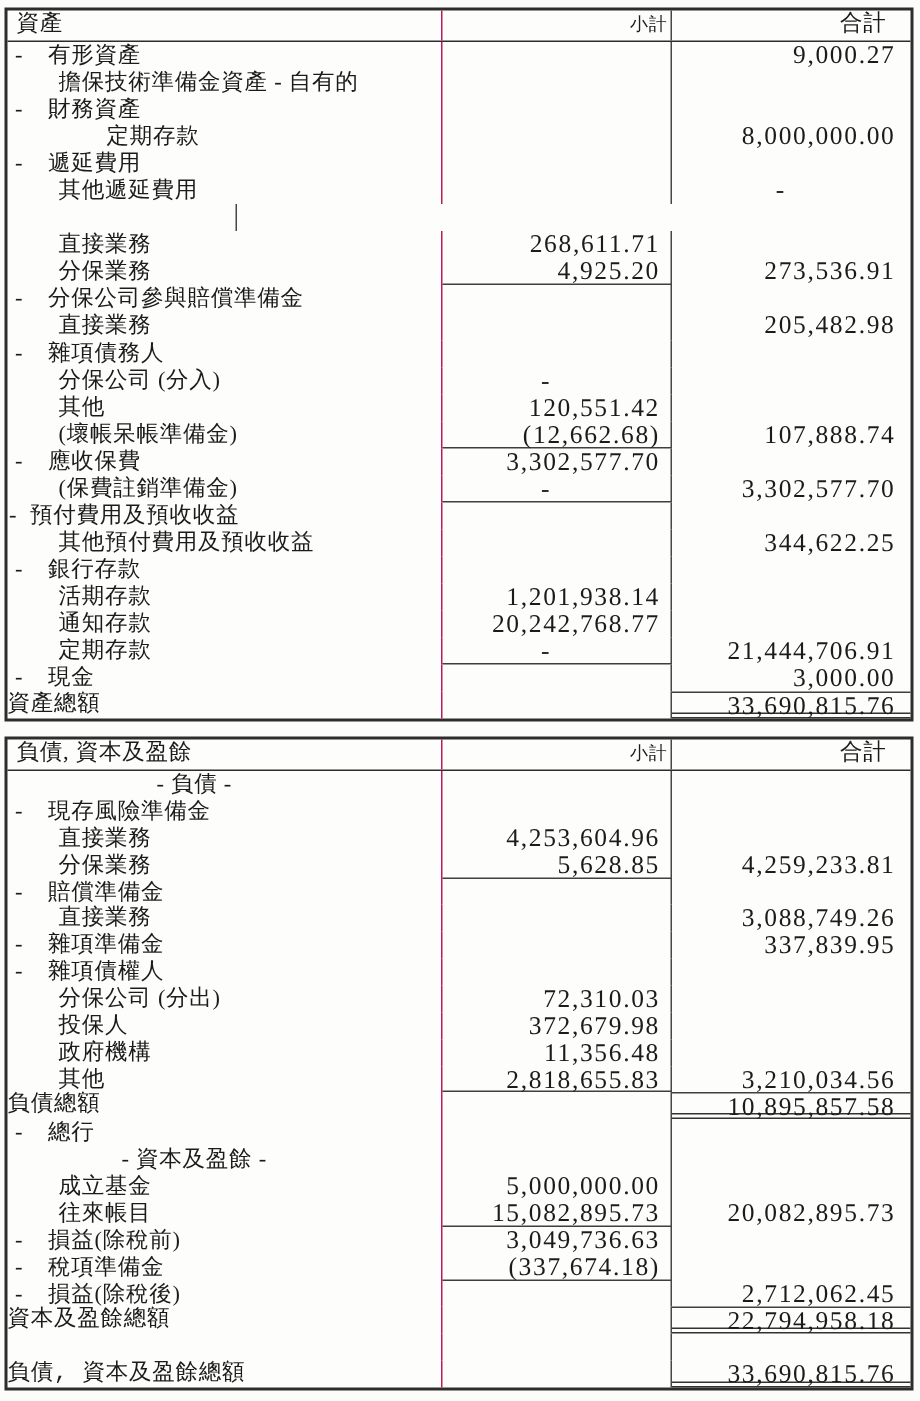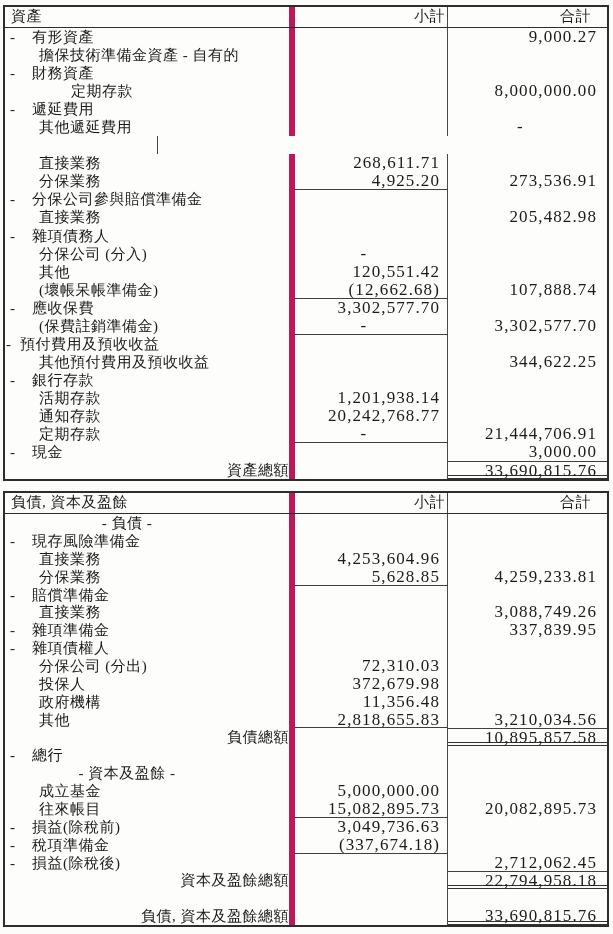--- a/index.html
+++ b/index.html
@@ -39,49 +39,49 @@
     border-bottom: 1.5px solid #2d2d2d;
   }
   .c1, .c2, .c3 {
     box-sizing: border-box;
     line-height: 18px;
     white-space: nowrap;
     overflow: visible;
   }
   .c1 {
     width: 290px;
-    border-right: 6px solid #be185d;
+    border-right: 1px solid #be185d;
     font-size: 15px;
     letter-spacing: 0.5px;
   }
   .c2 {
     width: 153px;
     border-right: 1px solid #474747;
     text-align: right;
     padding-right: 7px;
   }
   .c3 {
     flex: 1;
     text-align: right;
     padding-right: 10px;
   }
   .num {
     font-size: 17px;
     letter-spacing: 1.1px;
     line-height: 17.5px;
   }
   .hdr .c1 { padding-left: 6px; line-height: 19px; }
-  .hdr .c2 { font-size: 15px; letter-spacing: 0.5px; padding-right: 2px; line-height: 19px; }
+  .hdr .c2 { font-size: 12px; letter-spacing: 0.5px; padding-right: 2px; line-height: 19px; }
   .hdr .c3 { font-size: 15px; letter-spacing: 0.5px; padding-right: 16px; line-height: 19px; }
   
   .i0 { padding-left: 5px; }
   .it { padding-left: 1px; }
   .i1 { padding-left: 34px; }
   .i2 { padding-left: 66px; }
-  .ir { text-align: right; padding-right: 0; }
+  .ir { text-align: left; padding-right: 0; font-family: Liberation Mono, monospace; }
   .ic { text-align: center; padding-right: 40px; }
   .prefix {
     display: inline-block;
     width: 22px;
   }
   .it .prefix { width: 14px; }
   .lbl { display: inline; }
   
   .rb { border-bottom: 1px solid #3f3f3f; }
   .rt { border-top: 1px solid #3f3f3f; }

